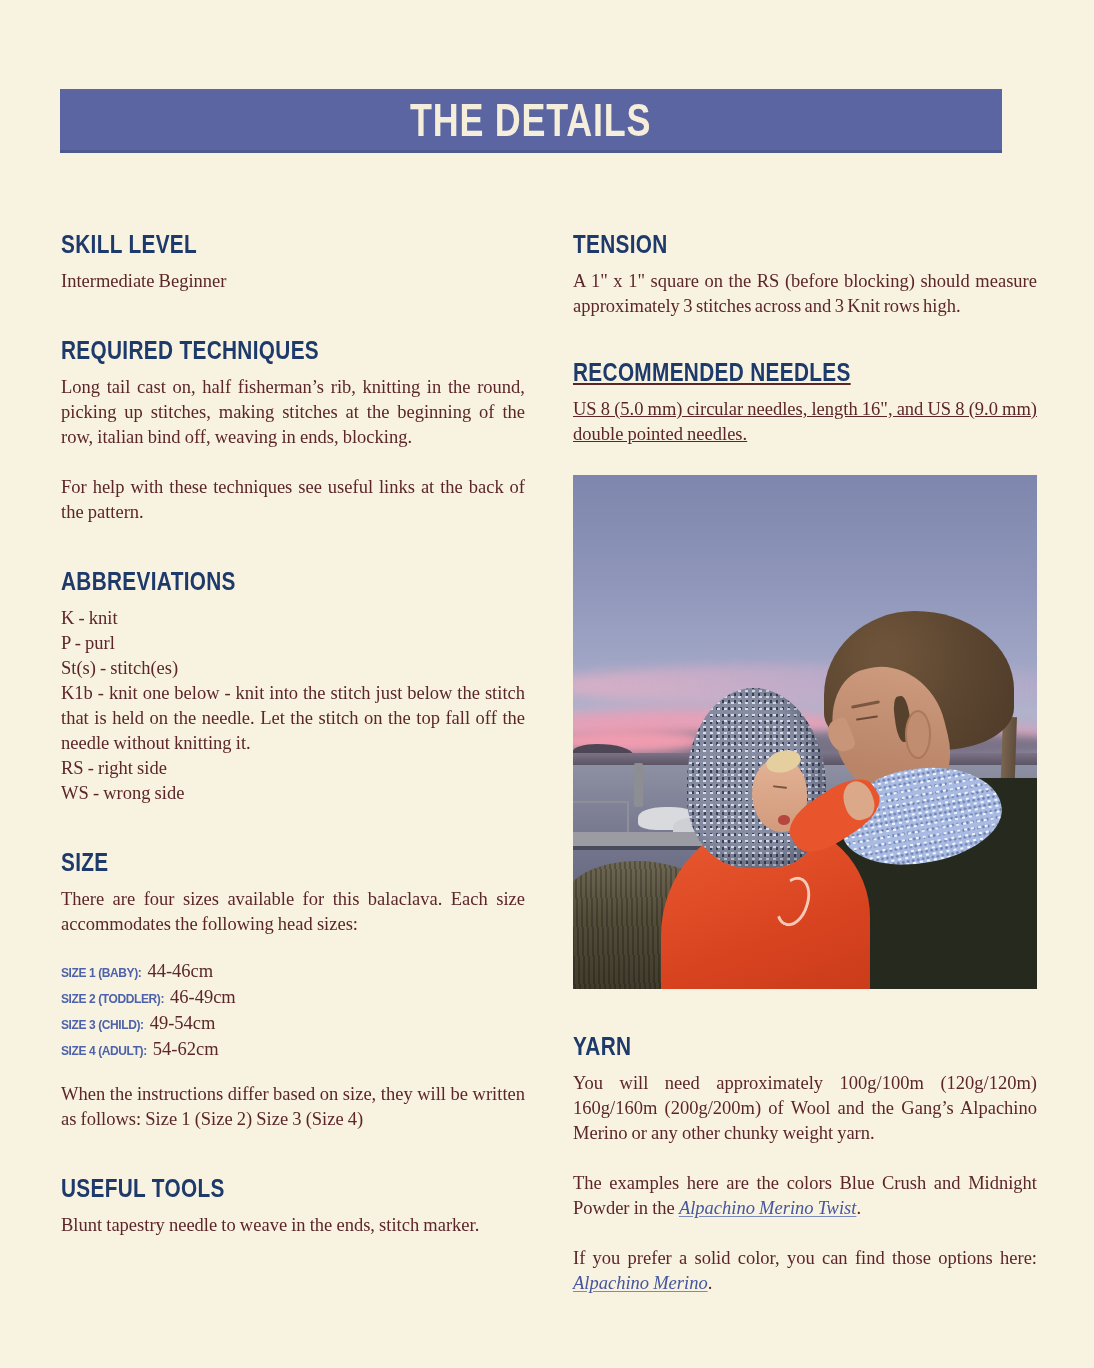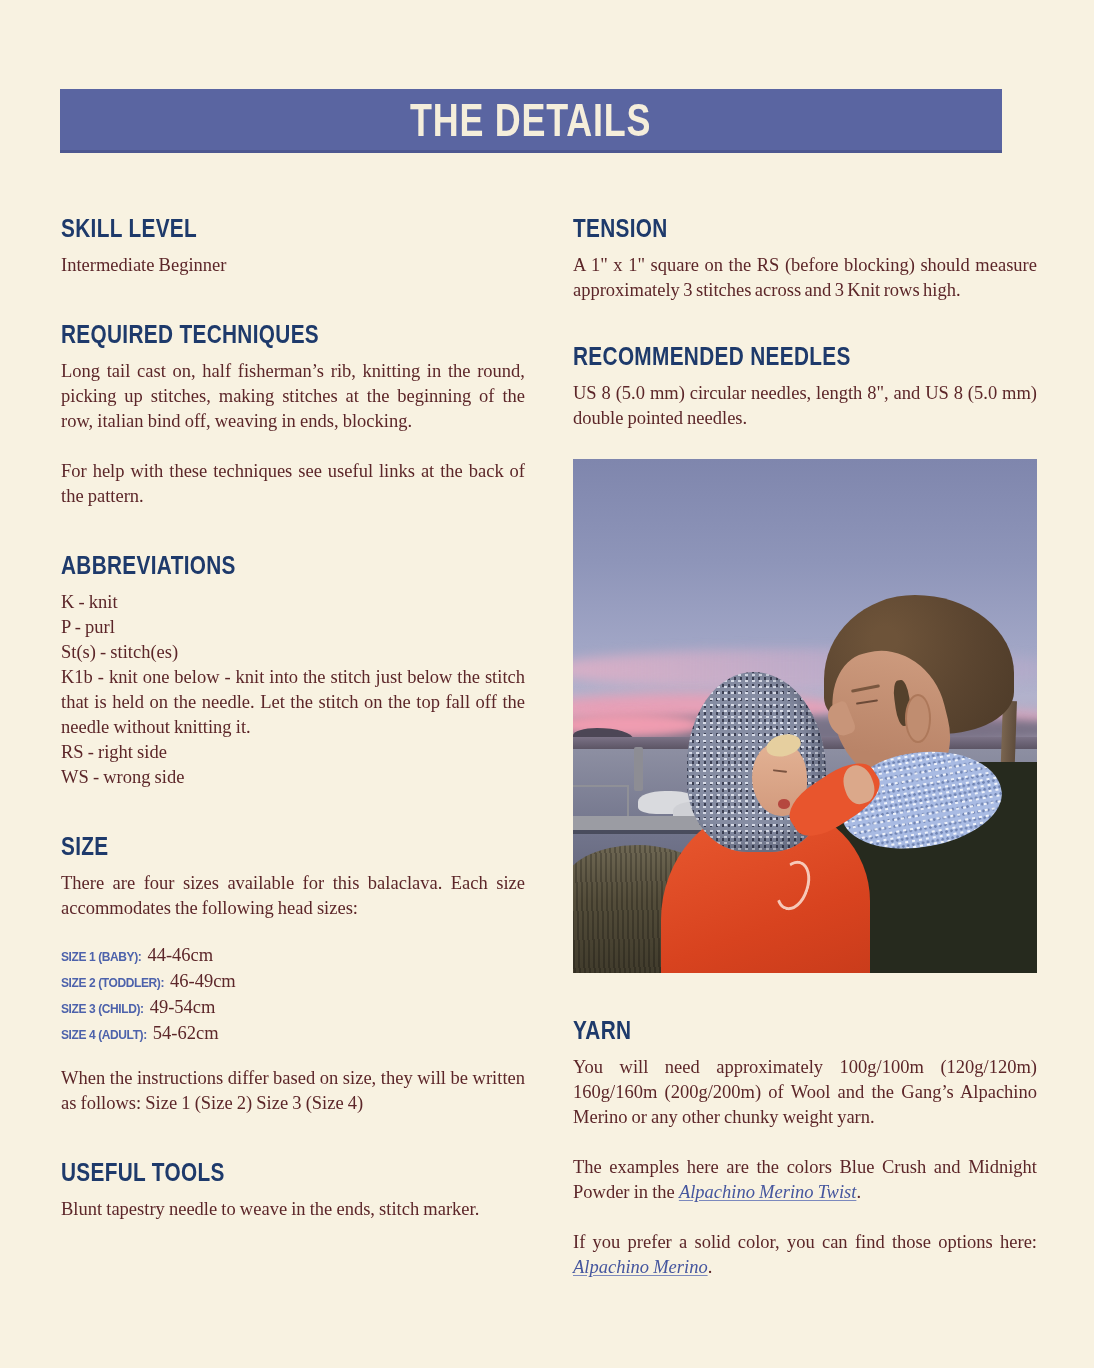--- a/index.html
+++ b/index.html
@@ -29,21 +29,21 @@
     margin:0 0 9px 0; font-family:"Liberation Sans", sans-serif; font-weight:800;
     font-size:26px; color:#1e3a6b; letter-spacing:.4px;
     transform:scaleX(0.8); transform-origin:left center; white-space:nowrap;
   }
   p, .abbr-item {
     margin:0; font-size:18.5px; line-height:25px; text-align:justify;
     word-spacing:-0.5px; color:#5c2629;
   }
   p.single { text-align:left; }
   .sect { margin-top:41px; }
-  .sect.first { margin-top:0; }
+  .sect.first { margin-top:16px; }
   .para-gap { margin-top:25px; }
   .size-entry { margin-top:5px; text-align:left; }
   .size-entry.first-entry { margin-top:24px; }
   .size-label {
     font-family:"Liberation Sans", sans-serif; font-weight:800; font-size:12px;
     color:#4d62ab; letter-spacing:-0.4px;
   }
   .size-value { font-size:18.5px; color:#5c2629; margin-left:6px; }
   .size-note { margin-top:22px; }
   a.pattern-link, .pattern-link {
@@ -192,23 +192,23 @@
 
     </div>
 
     <div class="col">
 
       <section class="sect first">
         <h2 class="sec">TENSION</h2>
         <p style="word-spacing:-1.2px;">A 1" x 1" square on the RS (before blocking) should measure approximately 3 stitches across and 3 Knit rows high.</p>
       </section>
 
-      <section class="sect" style="margin-top:38px;">
+      <section class="sect" style="margin-top:38px;text-decoration:underline;">
         <h2 class="sec">RECOMMENDED NEEDLES</h2>
-        <p>US 8 (5.0 mm) circular needles, length 8", and US 8 (5.0 mm) double pointed needles.</p>
+        <p>US 8 (5.0 mm) circular needles, length 16", and US 8 (9.0 mm) double pointed needles.</p>
       </section>
 
       <figure class="photo" role="img" style="margin-left:0; margin-right:0; margin-bottom:0;" aria-label="A man wearing a light blue knitted cowl kisses the forehead of a child wearing a grey marled knitted balaclava and an orange jacket, in front of a harbour at dusk with pink clouds, water, a dock with small boats and marsh grass.">
         <div class="ph-cloud1"></div>
         <div class="ph-cloud3"></div>
         <div class="ph-cloud2"></div>
         <div class="ph-clouddark"></div>
         <div class="ph-glow"></div>
         <div class="ph-headland"></div>
         <div class="ph-shore"></div>

